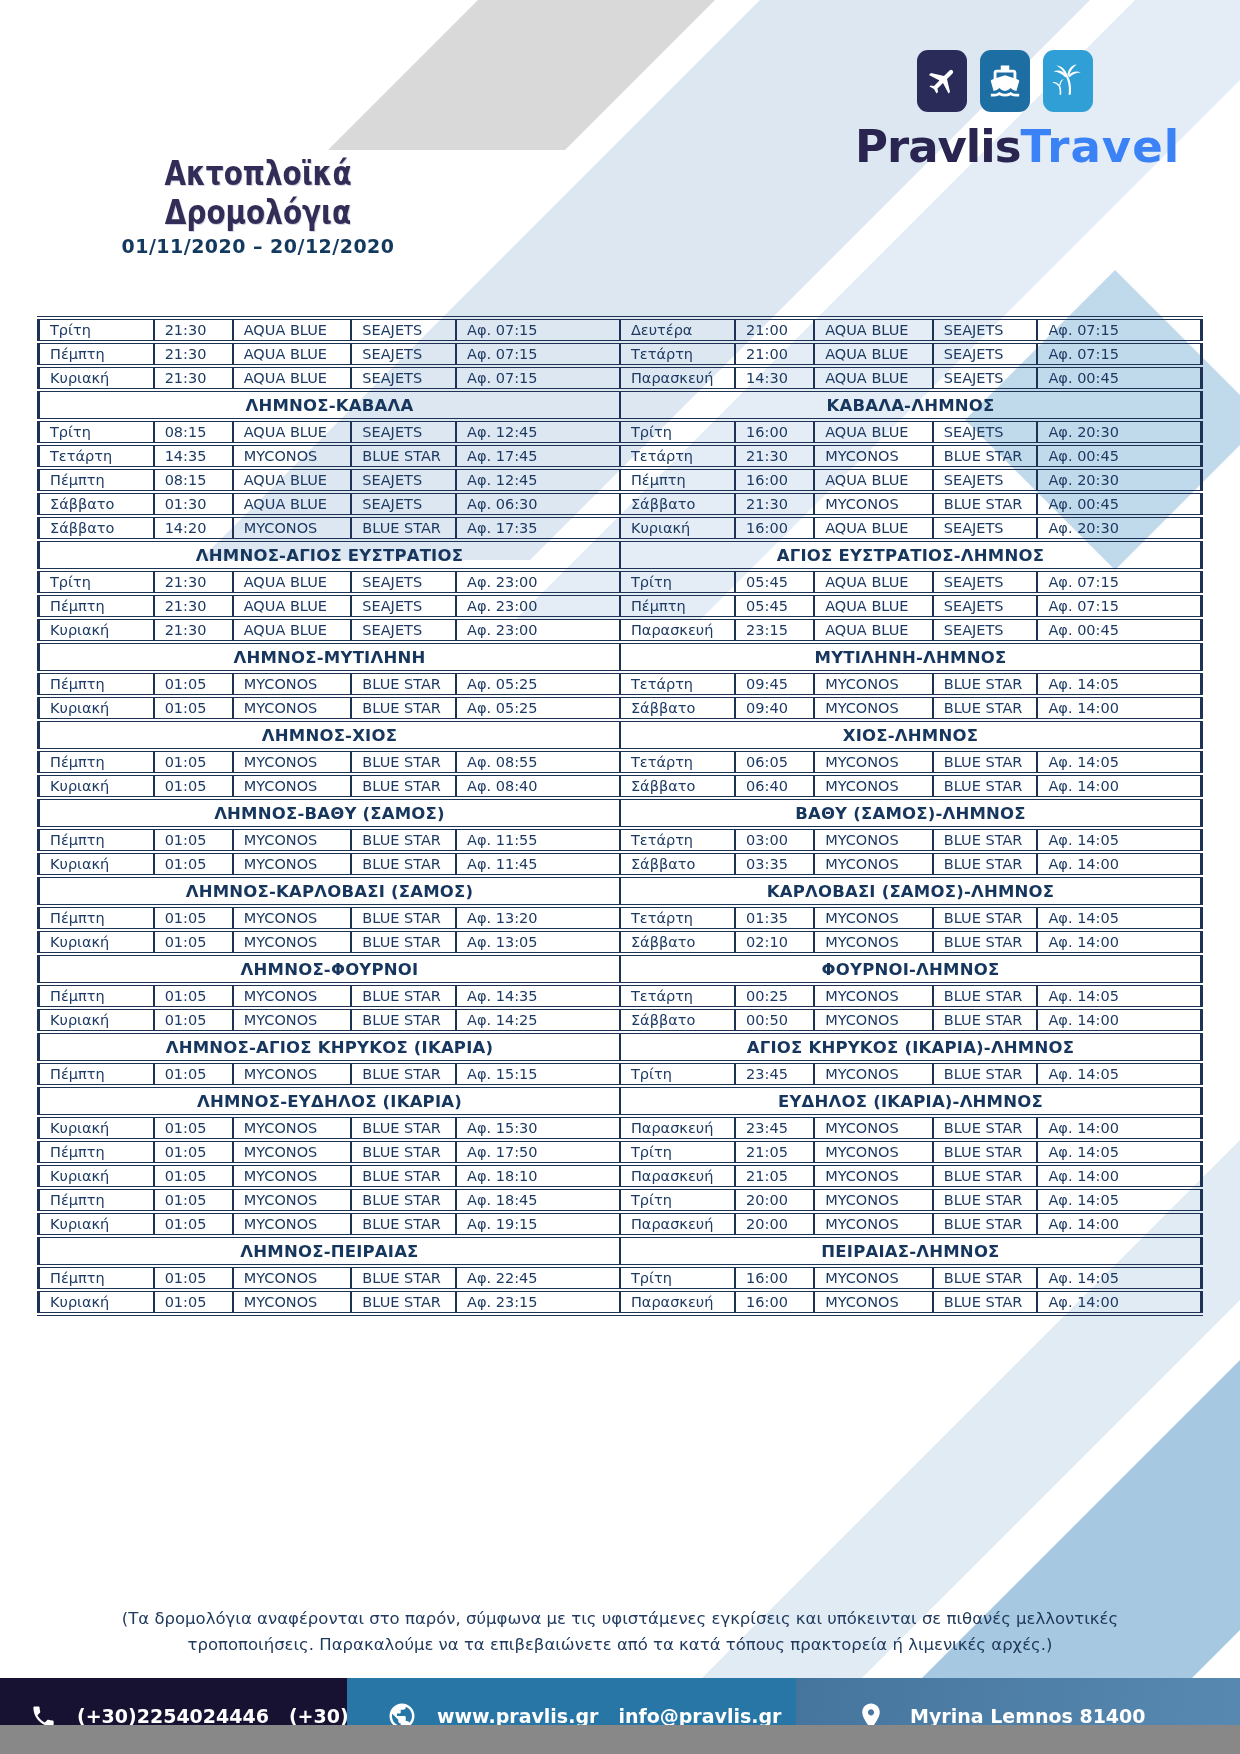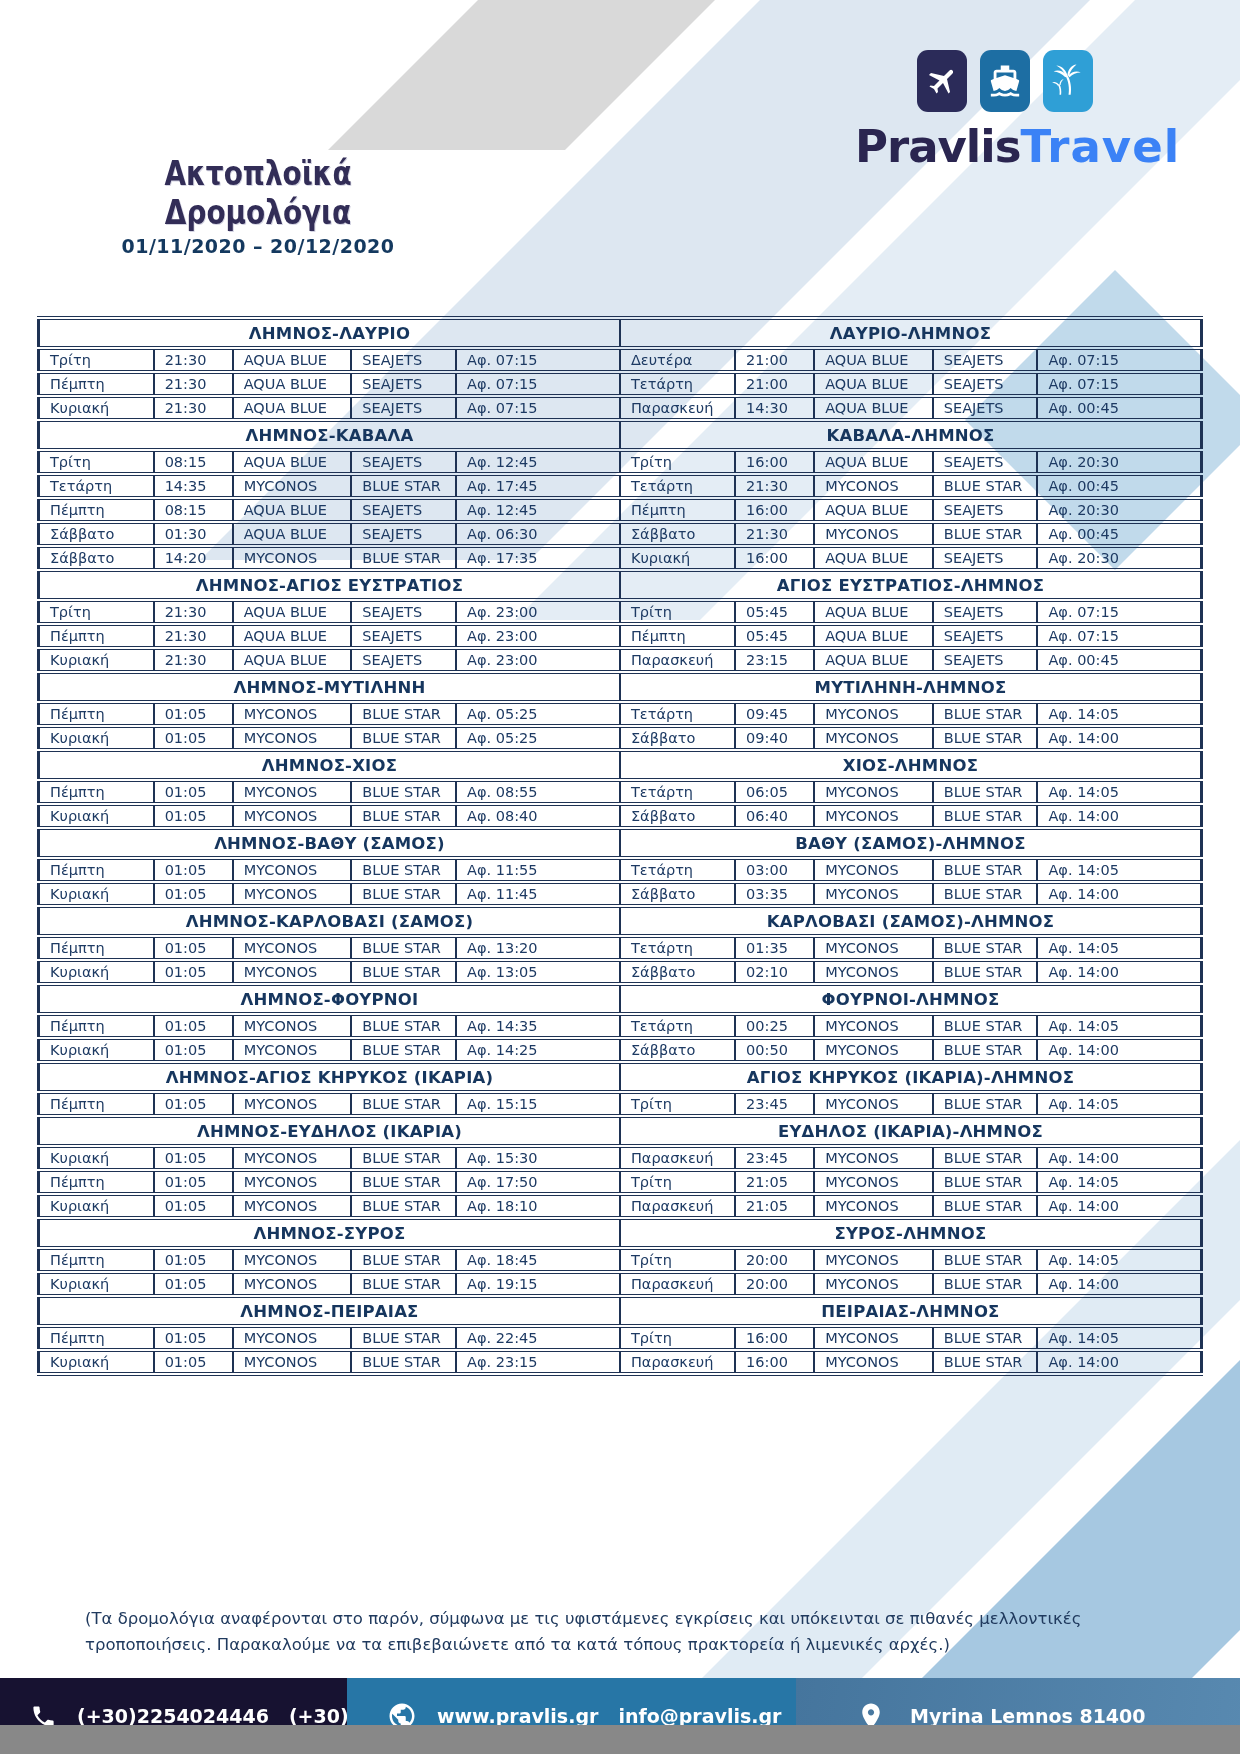--- a/index.html
+++ b/index.html
@@ -34,21 +34,21 @@
   table.sched{width:100%;border-collapse:collapse;table-layout:fixed;border:3px solid #1e3254;}
   .sched td{border-left:2px solid #1e3254;border-right:2px solid #1e3254;
         border-top:4px double #1e3254;border-bottom:4px double #1e3254;
         height:20px;padding:0 4px 0 10px;font-size:14.5px;color:#1d3a63;
         white-space:nowrap;overflow:hidden;background:transparent;}
   .sched th.sec-title{border:2px solid #1e3254;border-top:4px double #1e3254;border-bottom:4px double #1e3254;
         height:26px;font-size:16.5px;font-weight:700;color:#16365e;text-align:center;
         padding:0;letter-spacing:.2px;}
 
   
-  .footnote{position:absolute;left:85px;top:1606px;width:1070px;
+  .footnote{position:absolute;left:85px;top:1606px;width:1070px;text-align:center;
         font-size:16.5px;color:#203a5e;line-height:1.6;}
 
   
   .footer{position:absolute;left:0;top:1678px;width:1240px;height:76px;display:flex;}
   .footer .seg{display:flex;align-items:center;color:#fff;font-weight:700;font-size:19px;white-space:nowrap;}
   .seg-phone{width:347px;background:#171231;padding-left:30px;box-sizing:border-box;gap:20px;}
   .seg-web{width:449px;background:#2776a6;padding-left:40px;box-sizing:border-box;gap:20px;}
   .seg-addr{flex:1;background:linear-gradient(100deg,#45759d,#5889b0);padding-left:60px;box-sizing:border-box;gap:24px;}
   .footer svg{fill:#fff;flex:none;}
 </style>
@@ -112,24 +112,20 @@
             <col style="width:9.0%">
             <col style="width:14.1%">
           <col style="width:9.9%">
             <col style="width:6.8%">
             <col style="width:10.2%">
             <col style="width:9.0%">
             <col style="width:14.1%">
         </colgroup>
         <tbody id="schedule-body">
             <tr>
-              <th colspan="5" class="sec-title">ΛΗΜΝΟΣ-ΛΑΥΡΙΟ</th>
-              <th colspan="5" class="sec-title">ΛΑΥΡΙΟ-ΛΗΜΝΟΣ</th>
-            </tr>
-            <tr>
               <td>Τρίτη</td>
               <td>21:30</td>
               <td>AQUA BLUE</td>
               <td>SEAJETS</td>
               <td>Αφ. 07:15</td>
               <td>Δευτέρα</td>
               <td>21:00</td>
               <td>AQUA BLUE</td>
               <td>SEAJETS</td>
               <td>Αφ. 07:15</td>
@@ -450,24 +446,20 @@
               <td>Κυριακή</td>
               <td>01:05</td>
               <td>MYCONOS</td>
               <td>BLUE STAR</td>
               <td>Αφ. 18:10</td>
               <td>Παρασκευή</td>
               <td>21:05</td>
               <td>MYCONOS</td>
               <td>BLUE STAR</td>
               <td>Αφ. 14:00</td>
-            </tr>
-            <tr>
-              <th colspan="5" class="sec-title">ΛΗΜΝΟΣ-ΣΥΡΟΣ</th>
-              <th colspan="5" class="sec-title">ΣΥΡΟΣ-ΛΗΜΝΟΣ</th>
             </tr>
             <tr>
               <td>Πέμπτη</td>
               <td>01:05</td>
               <td>MYCONOS</td>
               <td>BLUE STAR</td>
               <td>Αφ. 18:45</td>
               <td>Τρίτη</td>
               <td>20:00</td>
               <td>MYCONOS</td>

